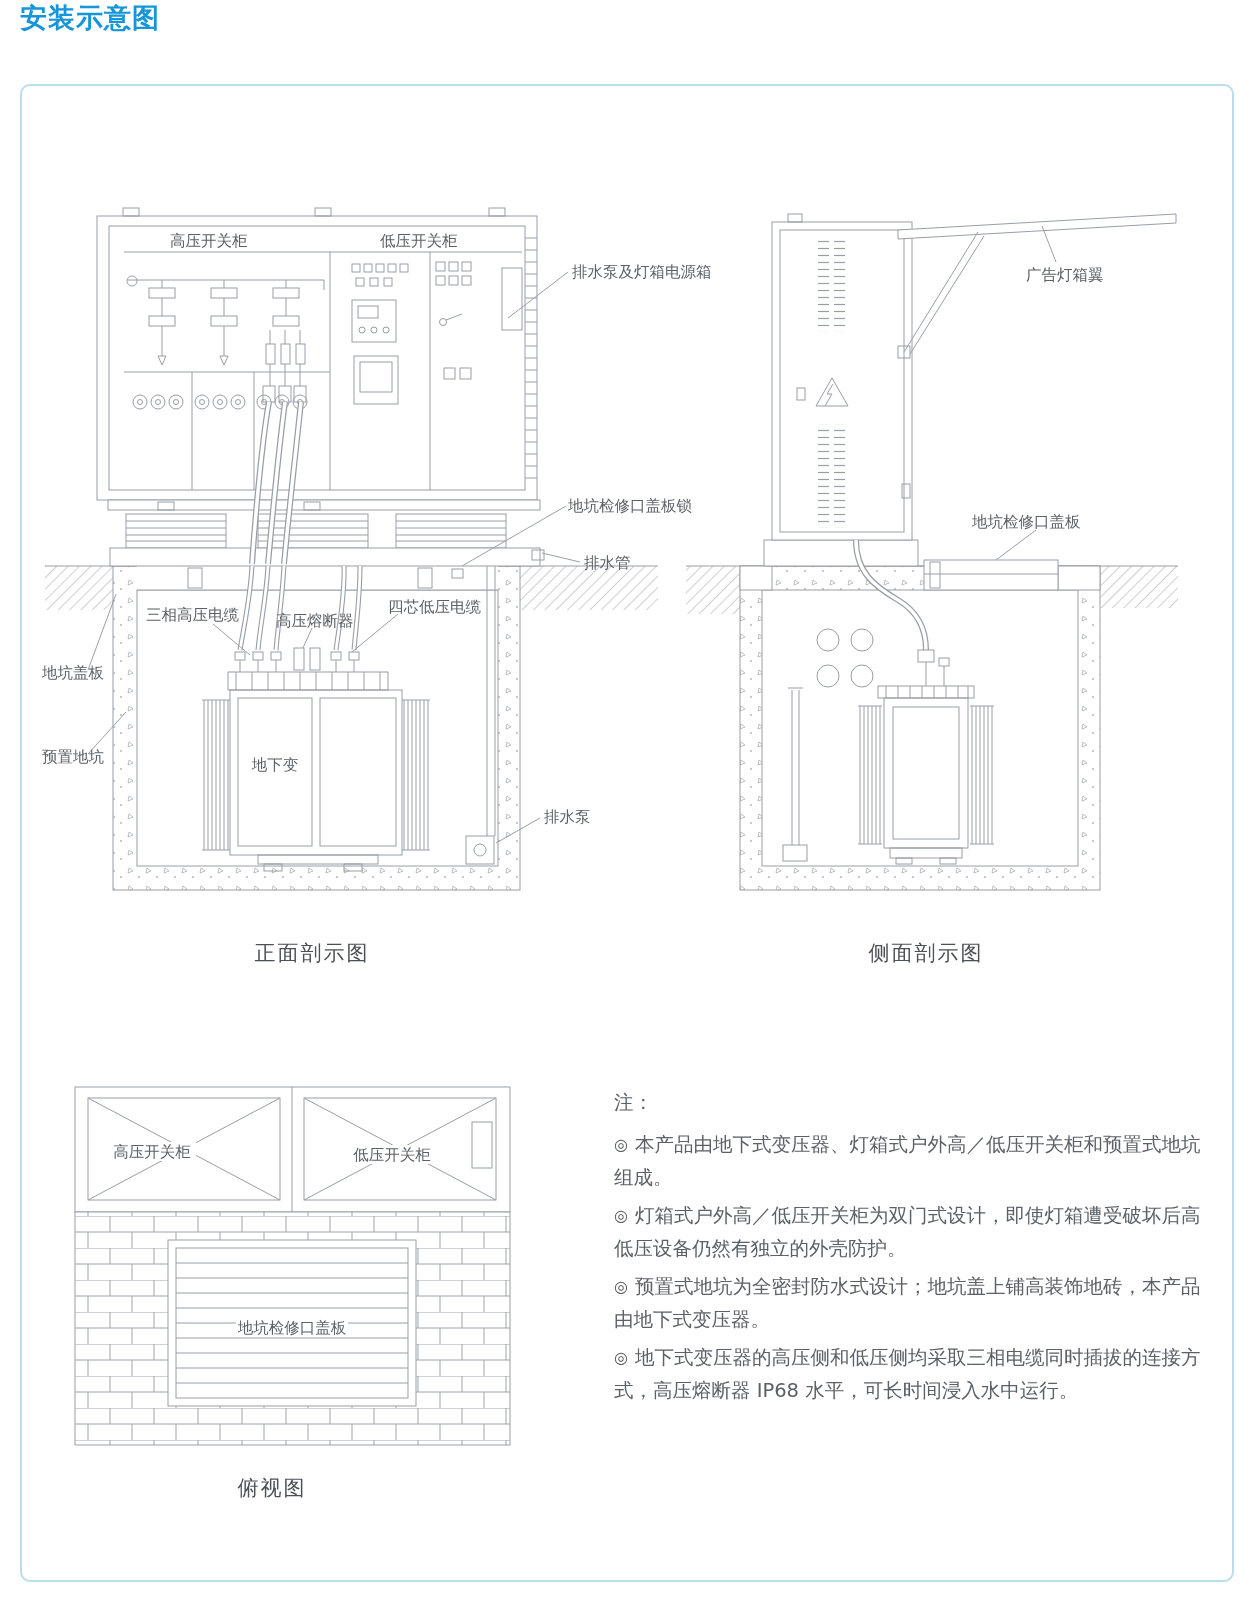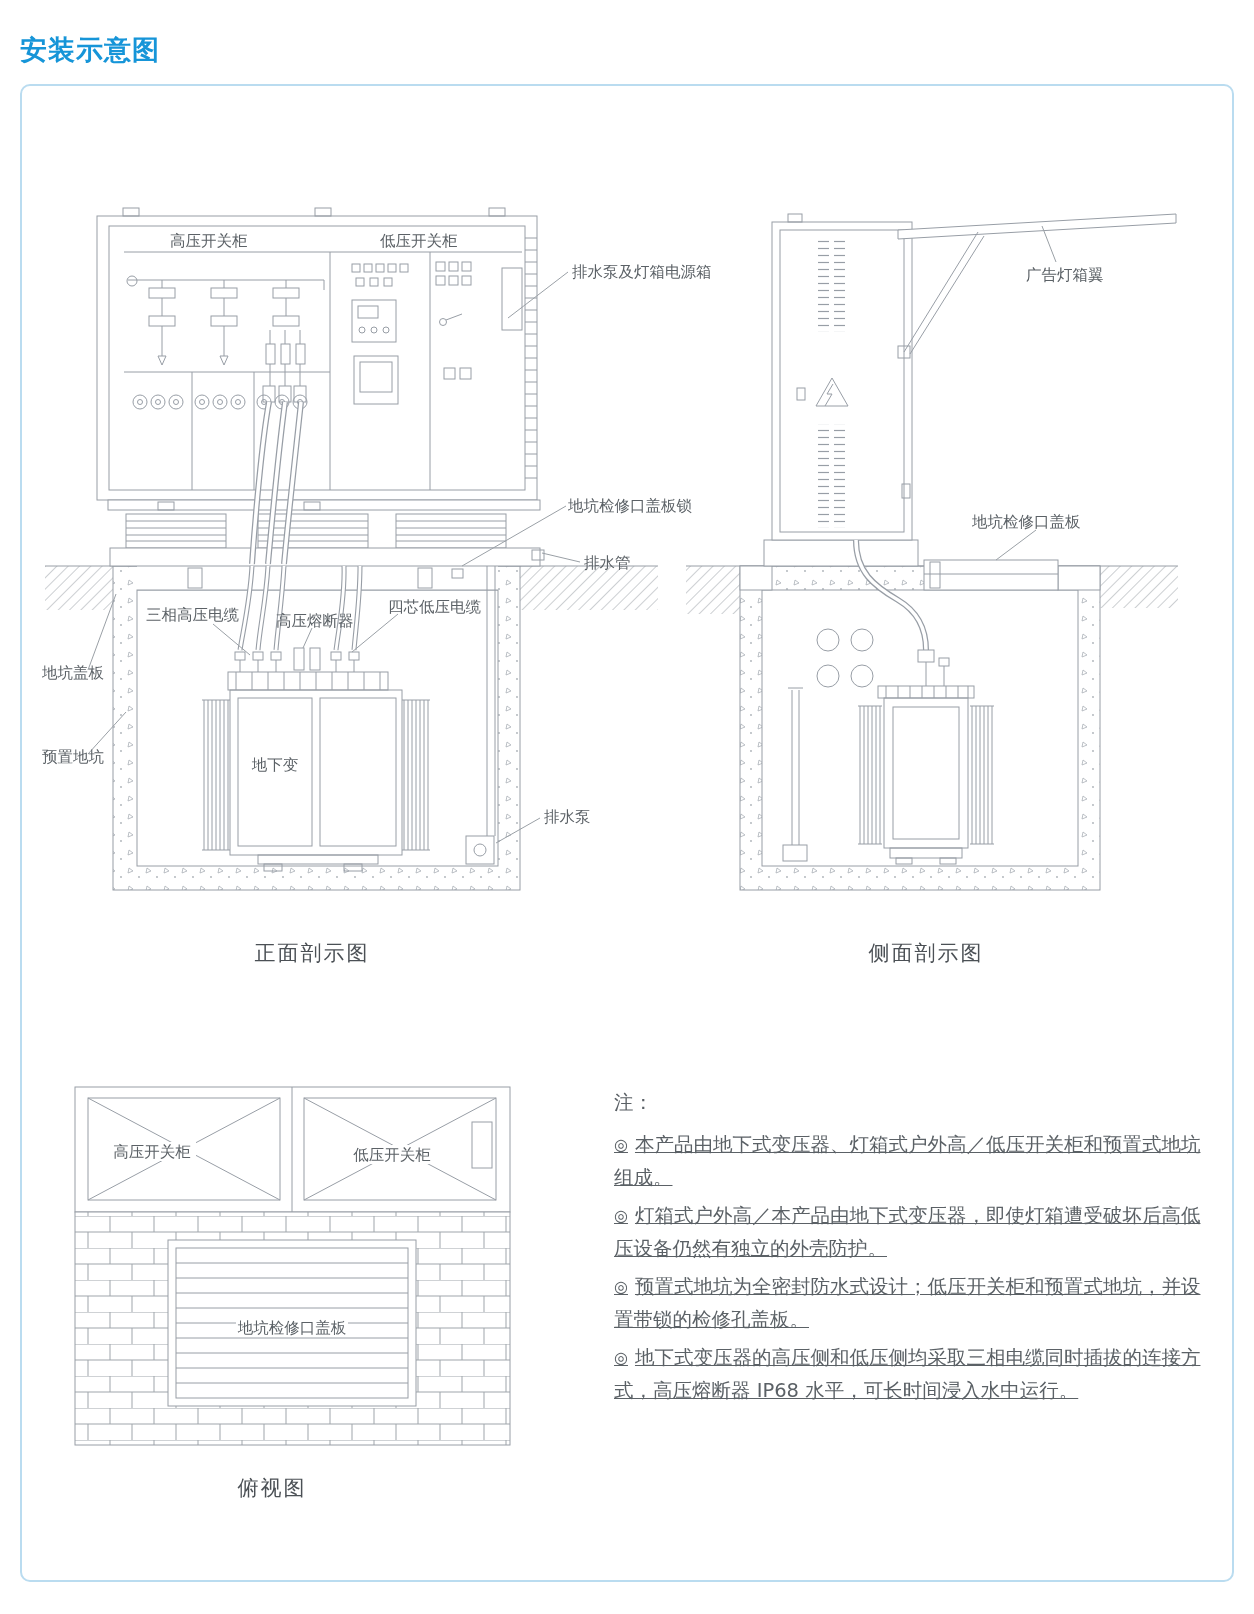--- a/index.html
+++ b/index.html
@@ -1,29 +1,29 @@
 <!DOCTYPE html>
 <html lang="zh"><head>
 <meta charset="utf-8">
 <style>
   html,body{margin:0;padding:0;background:#ffffff;}
   body{width:1254px;height:1614px;font-family:"DejaVu Sans","Liberation Sans",sans-serif;}
   .page{position:relative;width:1254px;height:1614px;overflow:hidden;background:#fff;}
-  .page-title{position:absolute;left:20px;top:32px;font-size:27px;font-weight:bold;color:#1695d8;letter-spacing:1px;}
+  .page-title{position:absolute;left:20px;top:0;font-size:27px;font-weight:bold;color:#1695d8;letter-spacing:1px;}
   .frame{position:absolute;left:20px;top:84px;width:1210px;height:1494px;border:2px solid #badcf0;border-radius:10px;background:#fff;}
   svg.canvas{position:absolute;left:0;top:0;}
   svg text{fill:#5b6166;stroke:none;font-size:15.5px;font-family:"DejaVu Sans","Liberation Sans",sans-serif;}
   svg text.caption{font-size:21px;fill:#4b5055;letter-spacing:2px;}
   .tube-o{stroke:#989ea6;stroke-width:6;fill:none;}
   .tube-i{stroke:#ffffff;stroke-width:3.5;fill:none;}
   .tubeS-o{stroke:#989ea6;stroke-width:5;fill:none;}
   .tubeS-i{stroke:#ffffff;stroke-width:2.8;fill:none;}
   .notes{position:absolute;left:614px;top:1086px;width:598px;color:#5b6166;font-size:19.5px;line-height:1.72;}
   .notes-heading{margin:0 0 8px 0;}
-  .note{margin:0 0 4px 0;text-decoration:underline;}
+  .note{margin:0 0 4px 0;}
   .bullet{margin-right:7px;font-size:16px;vertical-align:1px;}
 </style>
 </head>
 <body>
 
 <div class="page">
   <div class="page-title">安装示意图</div>
   <div class="frame"></div>
 
   <svg class="canvas" width="1254" height="1614" viewBox="0 0 1254 1614">
@@ -384,17 +384,17 @@
       <text x="152" y="1157" text-anchor="middle">高压开关柜</text>
       <text x="392" y="1160" text-anchor="middle">低压开关柜</text>
       <text x="292" y="1333" text-anchor="middle">地坑检修口盖板</text>
       <text class="caption" x="272" y="1495" text-anchor="middle">俯视图</text>
     </g>
   </svg>
 
   <div class="notes">
     <div class="notes-heading">注：</div>
     <p class="note"><span class="bullet">◎</span><span>本产品由地下式变压器、灯箱式户外高／低压开关柜和预置式地坑 组成。</span></p>
-    <p class="note"><span class="bullet">◎</span><span>灯箱式户外高／本产品由地下式变压器，即使灯箱遭受破坏后高低压设备仍然有独立的外壳防护。</span></p>
-    <p class="note"><span class="bullet">◎</span><span>预置式地坑为全密封防水式设计；低压开关柜和预置式地坑，并设置带锁的检修孔盖板。</span></p>
+    <p class="note"><span class="bullet">◎</span><span>灯箱式户外高／低压开关柜为双门式设计，即使灯箱遭受破坏后高低压设备仍然有独立的外壳防护。</span></p>
+    <p class="note"><span class="bullet">◎</span><span>预置式地坑为全密封防水式设计；地坑盖上铺高装饰地砖，本产品由地下式变压器。</span></p>
     <p class="note"><span class="bullet">◎</span><span>地下式变压器的高压侧和低压侧均采取三相电缆同时插拔的连接方式，高压熔断器 IP68 水平，可长时间浸入水中运行。</span></p>
   </div>
 </div>
 
 </body></html>

